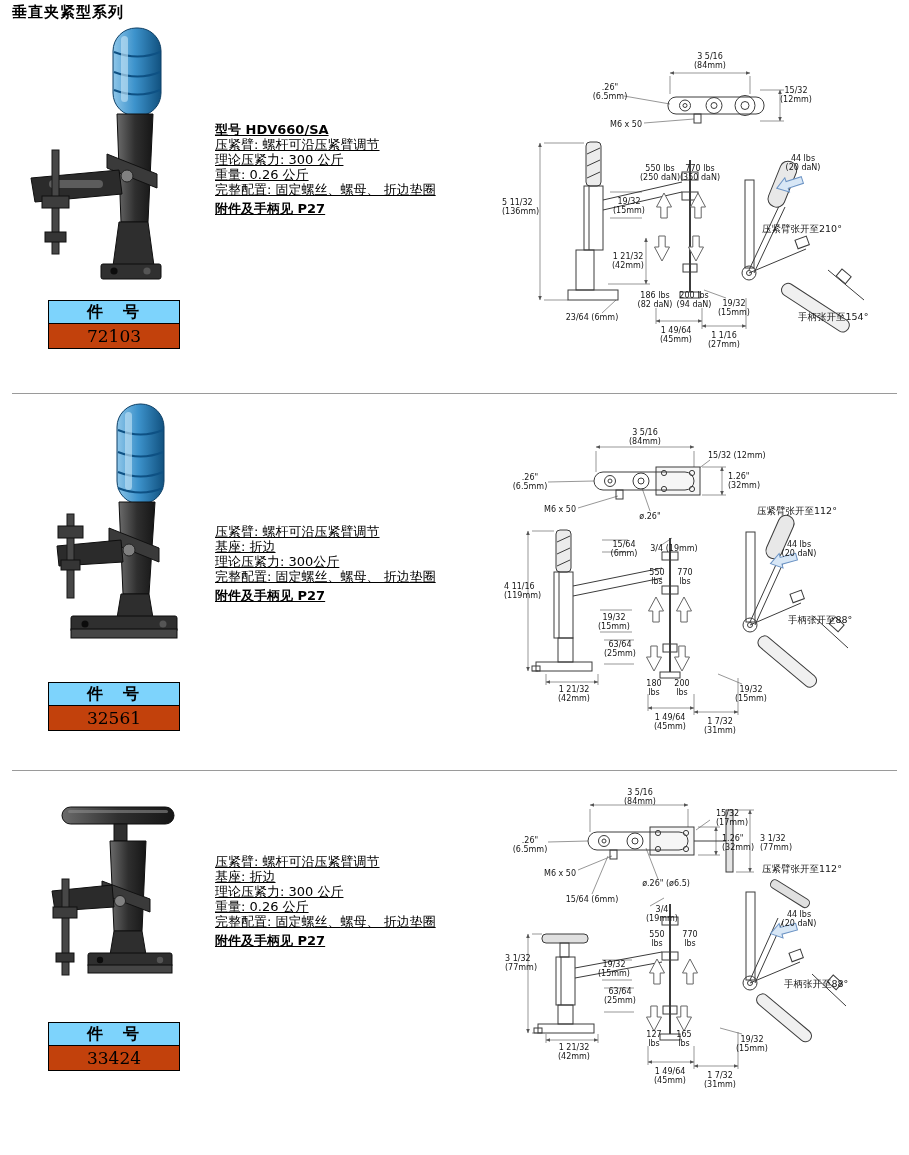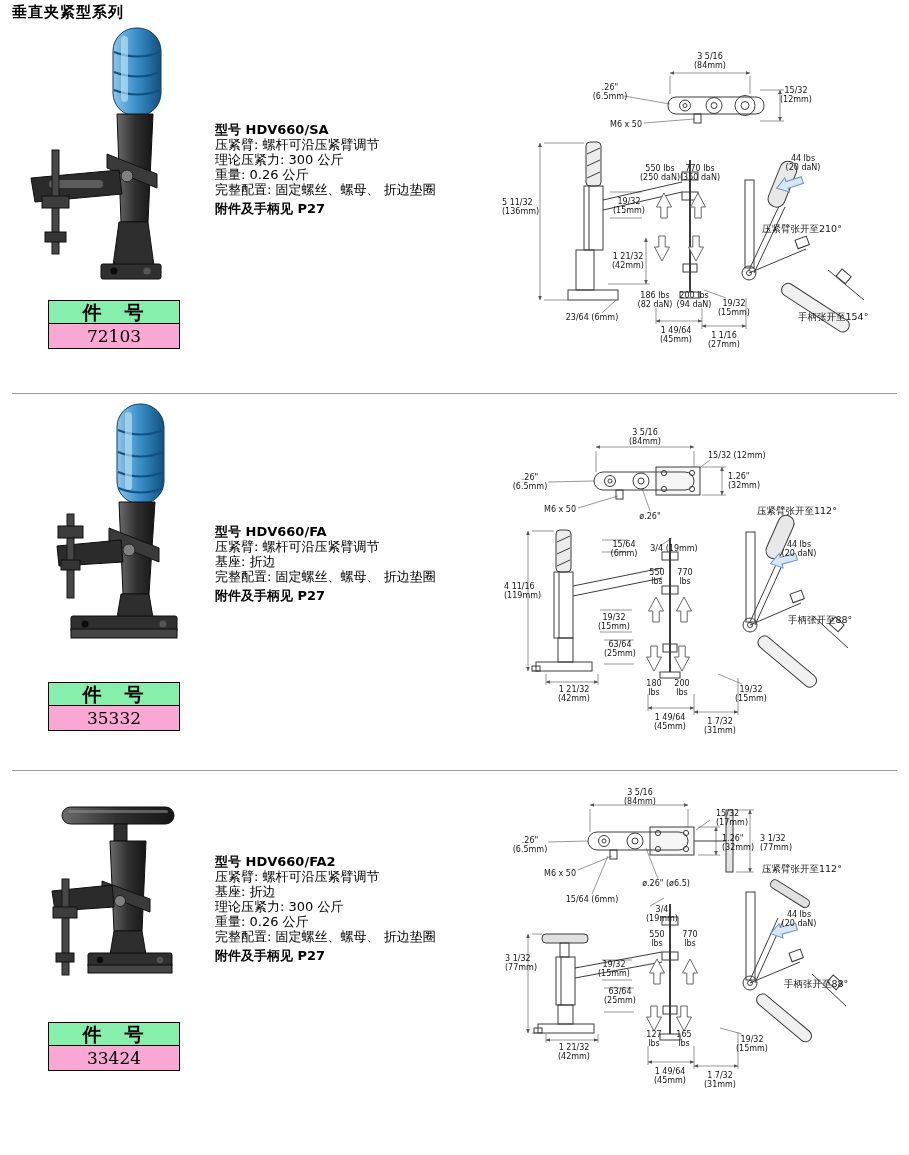--- a/index.html
+++ b/index.html
@@ -1,28 +1,28 @@
 <!DOCTYPE html>
 <html><head>
 <meta charset="utf-8">
 <style>
   html,body{margin:0;padding:0;background:#fff;}
   .page{position:relative;width:909px;height:1155px;background:#fff;overflow:hidden;
         font-family:"DejaVu Sans",sans-serif;color:#000;border-radius:28px;}
   .title{position:absolute;left:12px;top:3px;font-size:15px;font-weight:bold;margin:0;letter-spacing:1px;}
   .sep{position:absolute;left:12px;right:12px;height:0;border-top:1px solid #9a9a9a;}
   .specs{position:absolute;width:330px;font-size:13px;line-height:15px;}
-  .spec{white-space:pre;}
+  .spec{white-space:pre;text-decoration:underline;}
   .spec.model{font-weight:bold;}
   .spec.note{font-weight:bold;margin-top:4px;}
   .partbox{position:absolute;width:130px;border:1px solid #000;text-align:center;
            font-family:"DejaVu Serif",serif;}
-  .part-head{background:#86efac;border-bottom:1px solid #000;font-size:19px;font-weight:bold;
+  .part-head{background:#7dd3fc;border-bottom:1px solid #000;font-size:16px;font-weight:bold;
              height:22px;line-height:22px;letter-spacing:2px;}
-  .part-num{background:#f9a8d4;font-size:17px;height:24px;line-height:24px;}
+  .part-num{background:#c2410c;font-size:17px;height:24px;line-height:24px;}
   svg.photo,svg.drawing{position:absolute;}
   .drawing .art{stroke:#3c3c3c;stroke-width:1;fill:none;}
   .drawing .dims line{stroke:#6a6a6a;stroke-width:.7;fill:none;}
   .drawing text.dim{font-family:"DejaVu Sans",sans-serif;font-size:8px;fill:#141414;stroke:none;}
   .drawing text.cn{font-size:9.5px;}
   .rib{stroke:#0e5184;stroke-width:2;fill:none;}
   .hiddefs{position:absolute;width:0;height:0;}
 </style>
 </head>
 <body>
@@ -231,30 +231,30 @@
       <g>
         <polygon points="106,192 134,192 138,216 102,216" fill="#2e2e2e" stroke="#101010"></polygon>
         <rect x="56" y="214" width="106" height="16" rx="2" fill="#2f2f2f" stroke="#0d0d0d"></rect>
         <rect x="56" y="227" width="106" height="9" fill="#454545" stroke="#0d0d0d"></rect>
         <circle cx="70" cy="222" r="3.5" fill="#0c0c0c"></circle>
         <circle cx="148" cy="222" r="3.5" fill="#555"></circle>
       </g>
     </svg>
 
     <div class="specs" style="left:215px;top:524px">
-      <div class="spec model">型号 HDV660/FA</div>
       <div class="spec">压紧臂: 螺杆可沿压紧臂调节</div>
       <div class="spec">基座: 折边</div>
+      <div class="spec">理论压紧力: 300公斤</div>
       <div class="spec">完整配置: 固定螺丝、螺母、 折边垫圈</div>
       <div class="spec note">附件及手柄见 P27</div>
     </div>
 
     <div class="partbox" style="left:48px;top:682px">
       <div class="part-head">件　号</div>
-      <div class="part-num">35332</div>
+      <div class="part-num">32561</div>
     </div>
 
     <svg class="drawing" style="left:498px;top:420px" width="407" height="330" viewBox="0 0 407 330">
       <g class="dims">
         <line x1="98" y1="27" x2="196" y2="27" marker-start="url(#mArr)" marker-end="url(#mArr)"></line>
         <line x1="98" y1="31" x2="98" y2="52"></line>
         <line x1="196" y1="31" x2="196" y2="47"></line>
         <line x1="212" y1="40" x2="200" y2="49"></line>
         <line x1="224" y1="47" x2="224" y2="75" marker-start="url(#mArr)" marker-end="url(#mArr)"></line>
         <line x1="204" y1="47" x2="228" y2="47"></line>
@@ -395,21 +395,20 @@
       <g>
         <polygon points="92,136 120,136 124,160 88,160" fill="#2e2e2e" stroke="#101010"></polygon>
         <rect x="66" y="158" width="84" height="14" rx="2" fill="#2f2f2f" stroke="#0d0d0d"></rect>
         <rect x="66" y="170" width="84" height="8" fill="#454545" stroke="#0d0d0d"></rect>
         <circle cx="78" cy="165" r="3.2" fill="#0c0c0c"></circle>
         <circle cx="138" cy="165" r="3.2" fill="#555"></circle>
       </g>
     </svg>
 
     <div class="specs" style="left:215px;top:854px">
-      <div class="spec model">型号 HDV660/FA2</div>
       <div class="spec">压紧臂: 螺杆可沿压紧臂调节</div>
       <div class="spec">基座: 折边</div>
       <div class="spec">理论压紧力: 300 公斤</div>
       <div class="spec">重量: 0.26 公斤</div>
       <div class="spec">完整配置: 固定螺丝、螺母、 折边垫圈</div>
       <div class="spec note">附件及手柄见 P27</div>
     </div>
 
     <div class="partbox" style="left:48px;top:1022px">
       <div class="part-head">件　号</div>

